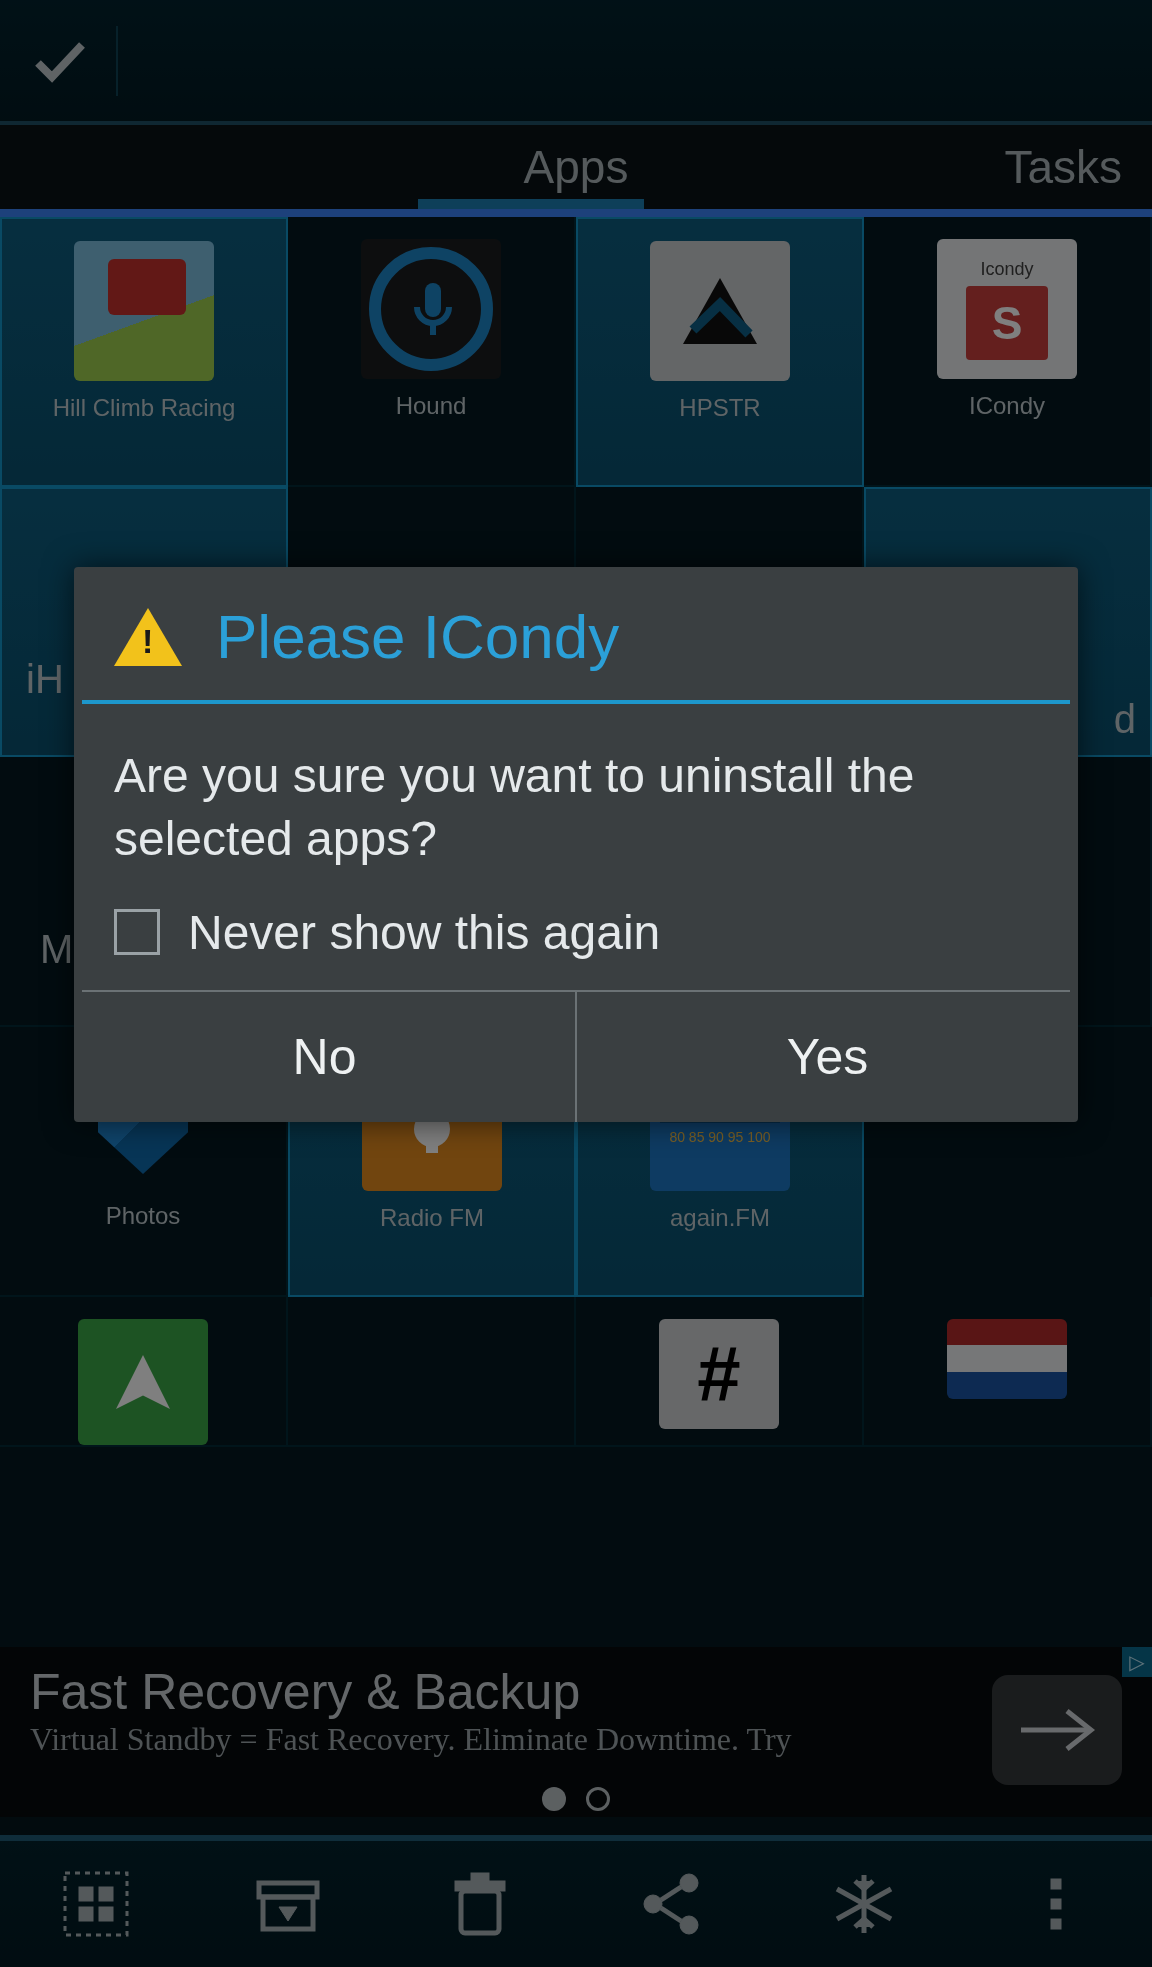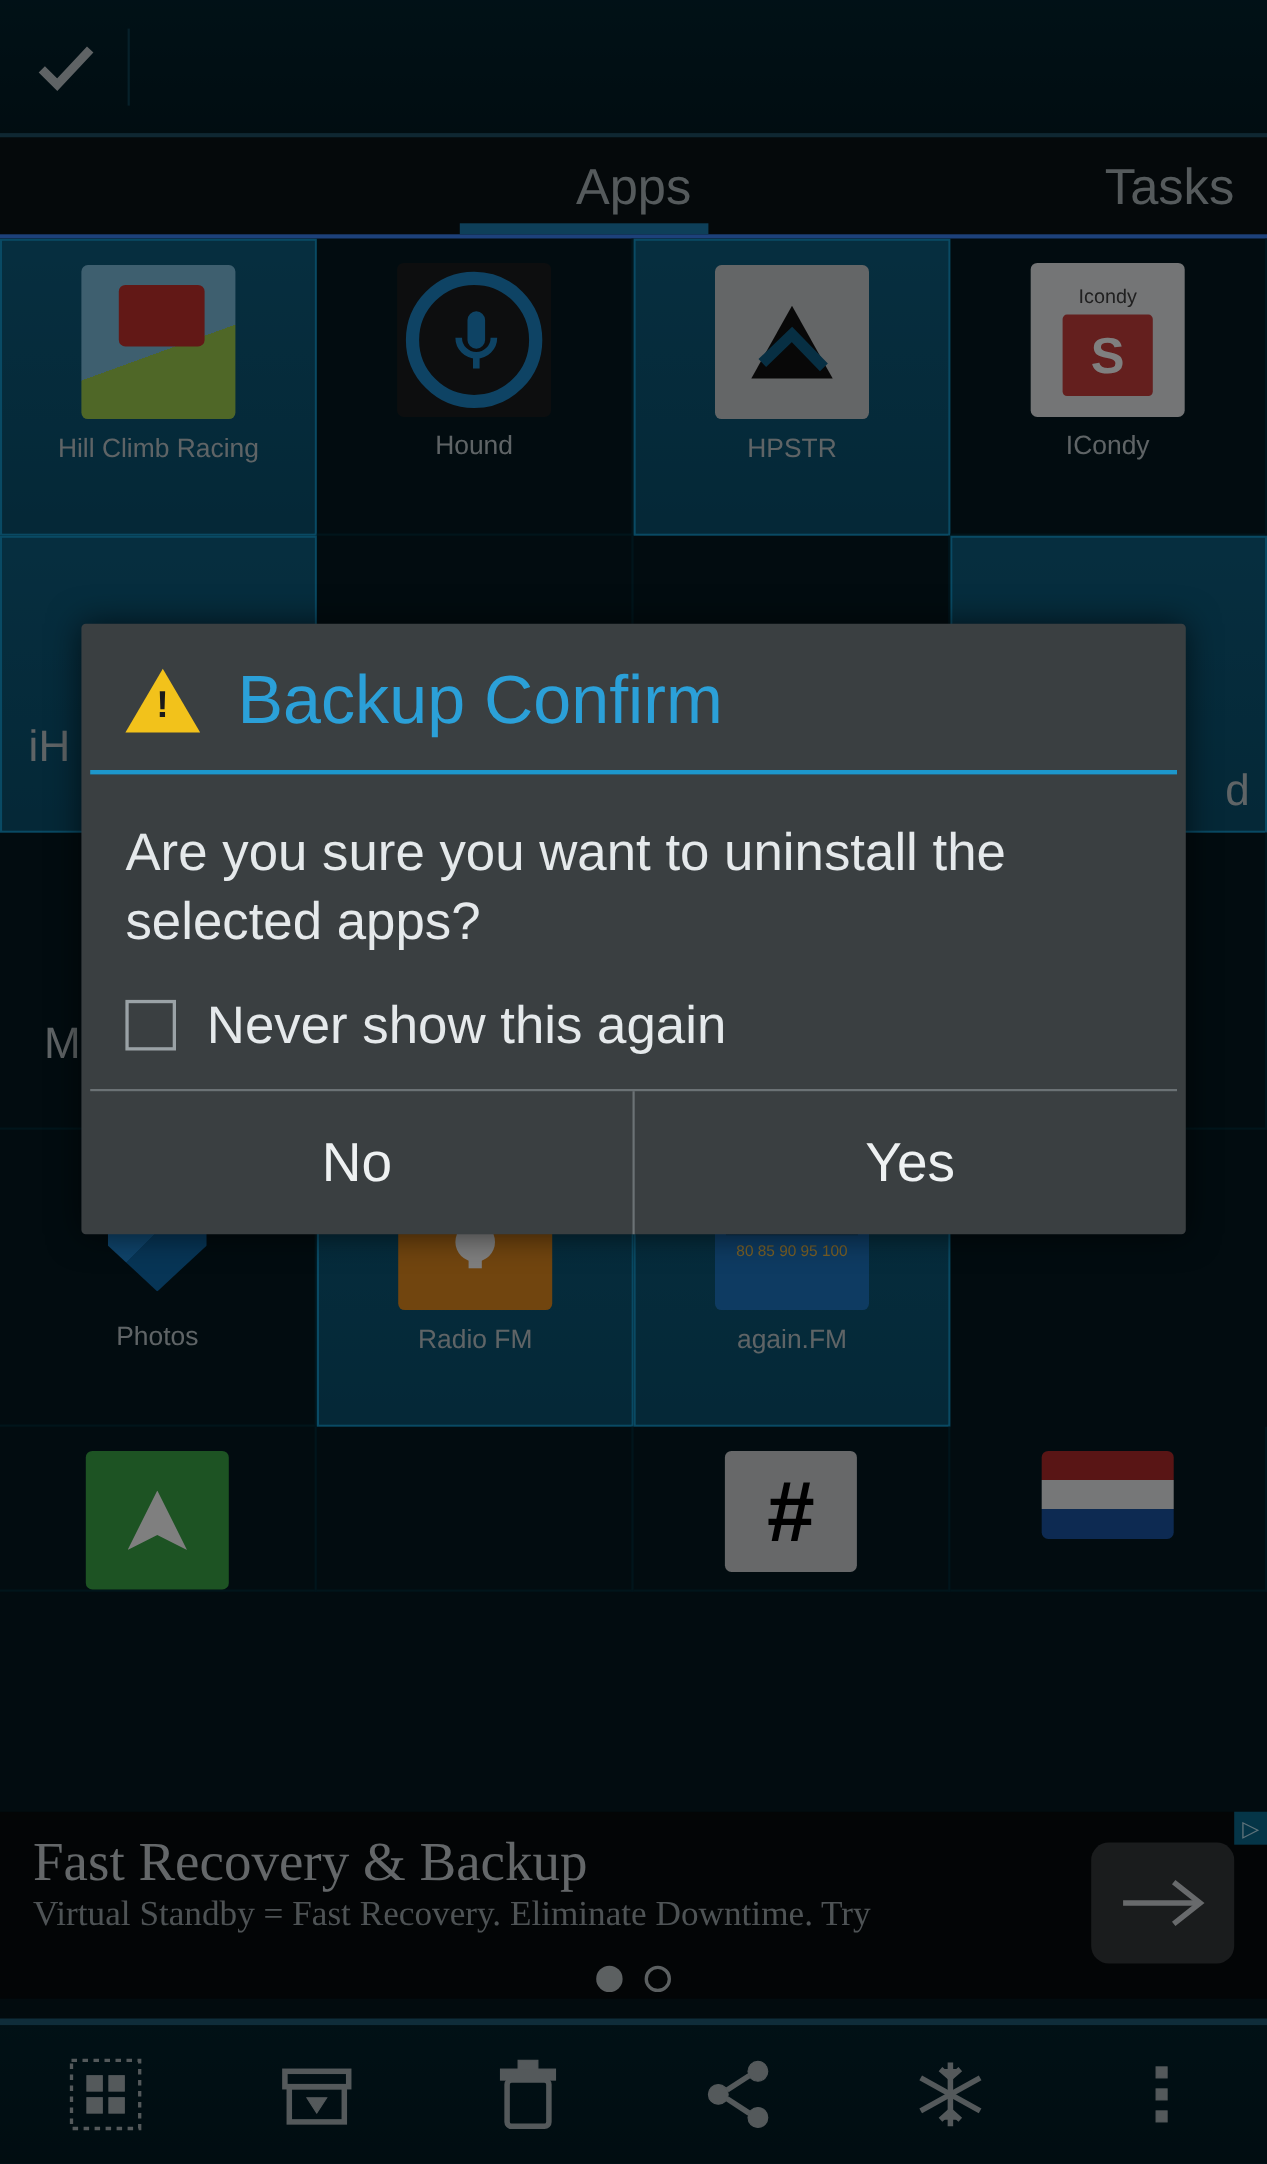--- a/index.html
+++ b/index.html
@@ -12,21 +12,21 @@
     background: linear-gradient(#03232e, #021a23);
     border-bottom: 4px solid #1e4f64;
   }
   .header .check { width: 60px; height: 60px; stroke: #bfc7cb; stroke-width: 8; fill: none; }
   .header .vdiv { width: 2px; height: 70px; background: #0e4355; margin: 0 36px 0 26px; }
   .header .title { font-size: 52px; color: #c3cbd0; font-weight: 300; }
 
   
   .tabs {
     display: flex; height: 92px; background: #0a1317;
-    border-bottom: 4px solid #3b82f6;
+    border-bottom: 8px solid #3b82f6;
     align-items: center; position: relative;
   }
   .tab { font-size: 46px; color: #aab4b8; font-weight: 300; }
   .tab.apps { position: absolute; left: 50%; transform: translateX(-50%); }
   .tab.tasks { position: absolute; right: 30px; }
   .tab-indicator { position: absolute; bottom: 0; left: 418px; width: 226px; height: 10px; background: #1d7fb3; }
 
   
   .main { position: relative; height: 1525px; background: #041921; }
   .grid {
@@ -68,21 +68,21 @@
   .ic-flag{ background:linear-gradient(#b22a2a 0 33%,#eceef0 33% 66%,#1a54a5 66% 100%);}
 
   
   .fragment { position:absolute; font-size:40px; color:#bfc9cd; font-weight:300; }
 
   
   .ad {
     position: absolute; left: 0; right: 0; bottom: 150px; height: 170px;
     background: rgba(6,10,12,0.92); padding: 16px 30px 0;
   }
-  .ad h2{ font-size:50px; color:#c8cfd3; font-weight:300; font-family: Liberation Serif, serif; }
+  .ad h2{ font-size:50px; color:#c8cfd3; font-weight:300; font-family: Liberation Sans, sans-serif; }
   .ad p { font-size:32px; color:#9da6aa; font-weight:300; font-family: Georgia, serif; }
   .ad .arrow-btn{ position:absolute; right:30px; top:28px; width:130px;height:110px;border-radius:16px;background:#35383a;display:flex;align-items:center;justify-content:center;}
   .ad .arrow-btn svg{width:80px;height:50px;stroke:#d0d5d8;stroke-width:5;fill:none;}
   .ad .adchoice{position:absolute;top:0;right:0;width:30px;height:30px;background:#0a6a8f;color:#bfe6f5;font-size:20px;display:flex;align-items:center;justify-content:center;}
   .ad .dots{position:absolute;bottom:6px;left:50%;transform:translateX(-50%);display:flex;gap:20px;}
   .ad .dots span{width:24px;height:24px;border-radius:50%;}
   .ad .dots .filled{background:#b9c0c3;}
   .ad .dots .hollow{border:3px solid #b9c0c3;}
 
   
@@ -286,21 +286,21 @@
         <rect x="30" y="30" width="10" height="10"></rect>
         <rect x="30" y="50" width="10" height="10"></rect>
       </svg>
   </div>
 </div>
 
 <div class="overlay"></div>
 <div class="dialog">
   <div class="dlg-head">
     <div class="tri"></div>
-    <div class="dt">Backup Confirm</div>
+    <div class="dt">Please ICondy</div>
   </div>
   <div class="dlg-sep"></div>
   <div class="dlg-body">Are you sure you want to uninstall the selected apps?</div>
   <div class="dlg-check">
     <div class="box"></div>
     <div class="lbl">Never show this again</div>
   </div>
   <div class="dlg-btnsep"></div>
   <div class="dlg-buttons">
     <div class="b">No</div>

